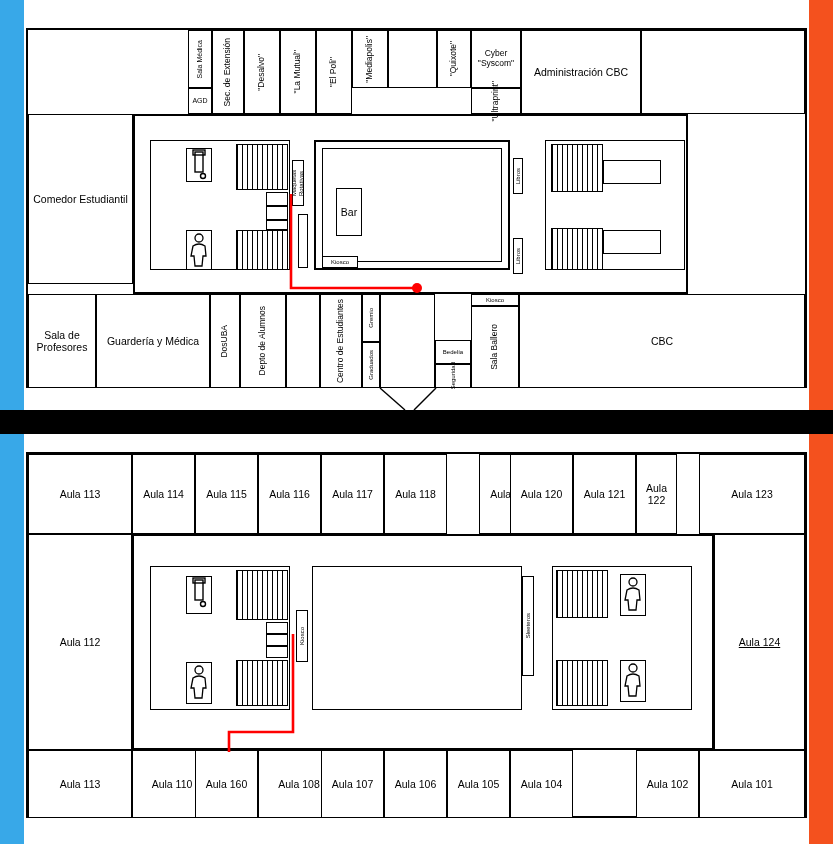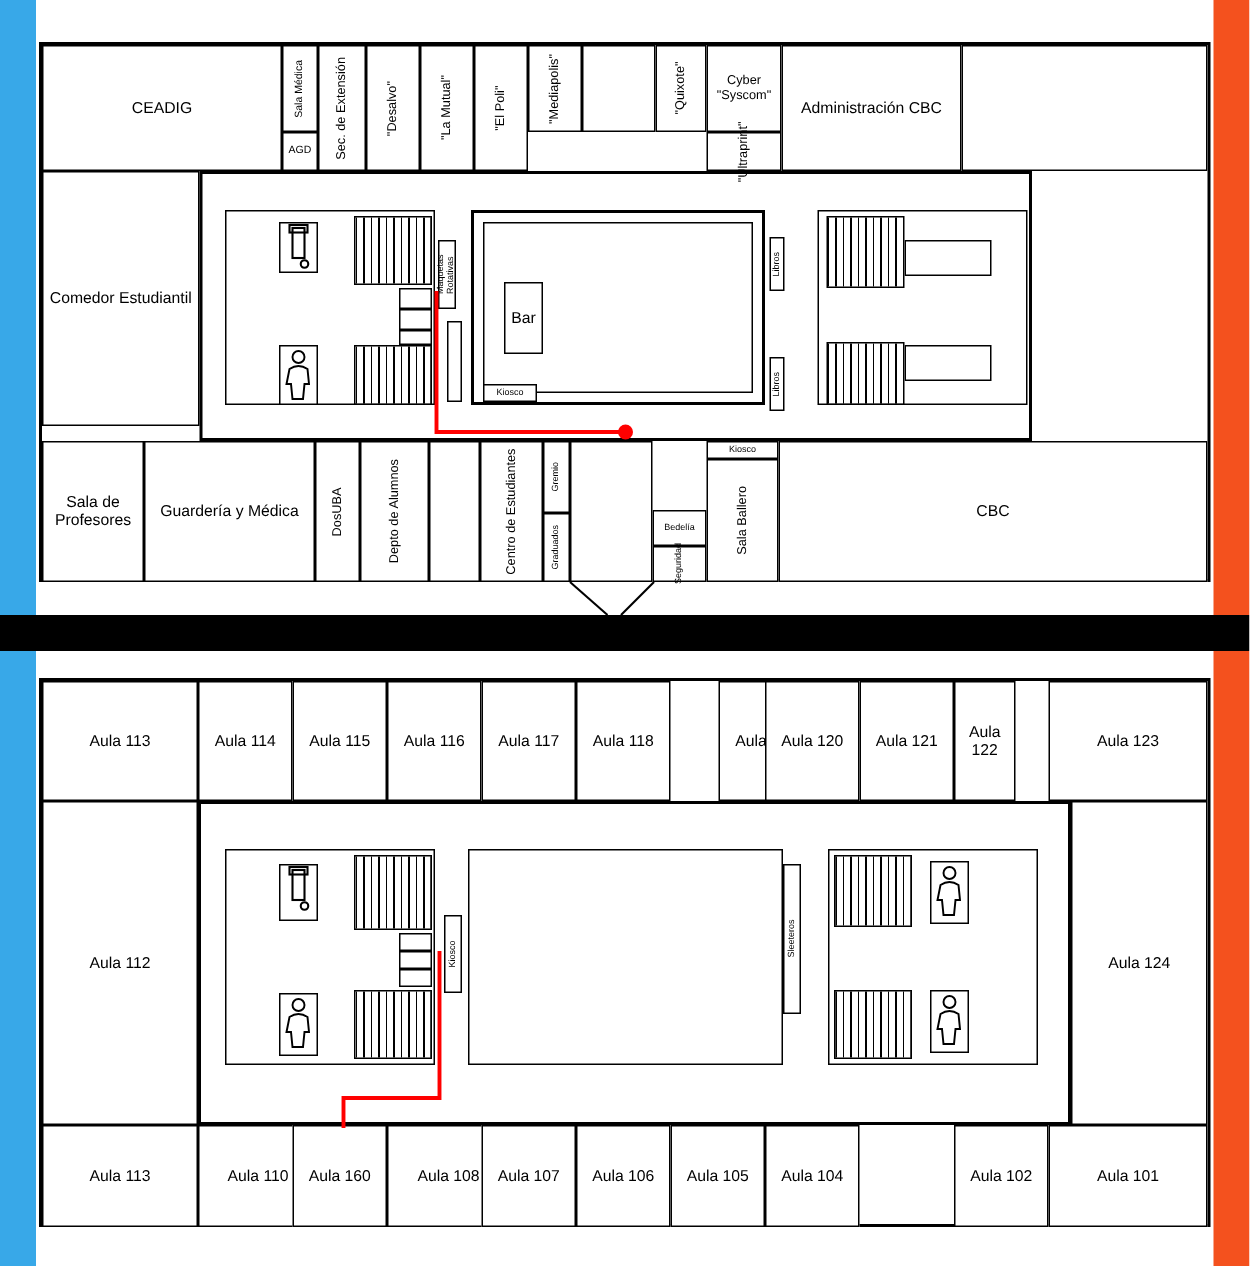--- a/index.html
+++ b/index.html
@@ -30,23 +30,20 @@
 <div id="map">
 
   <div class="band blue-left"></div>
   <div class="band orange-right"></div>
   <div class="band black-sep"></div>
   <div class="band blue-left2"></div>
   <div class="band orange-right2"></div>
 
   <div class="box thick nofill" style="left:26px;top:28px;width:781px;height:360px;"></div>
 
-  <div class="box" style="left:28px;top:30px;width:160px;height:84px;">
-    <span>CEADIG</span>
-  </div>
   <div class="box tiny" style="left:188px;top:30px;width:24px;height:58px;">
     <span class="vert">Sala Médica</span>
   </div>
   <div class="box tiny" style="left:188px;top:88px;width:24px;height:26px;">
     <span>AGD</span>
   </div>
   <div class="box small" style="left:212px;top:30px;width:32px;height:84px;">
     <span class="vert">Sec. de Extensión</span>
   </div>
   <div class="box small" style="left:244px;top:30px;width:36px;height:84px;">
@@ -188,21 +185,21 @@
   <div class="box" style="left:636px;top:454px;width:41px;height:80px;">
       <span>Aula 122</span>
     </div>
   <div class="box" style="left:699px;top:454px;width:106px;height:80px;">
       <span>Aula 123</span>
     </div>
 
   <div class="box" style="left:28px;top:534px;width:104px;height:216px;">
       <span>Aula 112</span>
     </div>
-  <div class="box" style="left:714px;top:534px;width:91px;height:216px;">
+  <div class="box" style="left:714px;top:534px;width:91px;height:216px;text-decoration:underline;">
       <span>Aula 124</span>
     </div>
 
   <div class="box thick nofill" style="left:132px;top:534px;width:582px;height:216px;"></div>
 
   <div class="box" style="left:150px;top:566px;width:140px;height:144px;"></div>
   <div class="box" style="left:186px;top:576px;width:26px;height:38px;"></div>
   <div class="box" style="left:186px;top:662px;width:26px;height:42px;"></div>
   <div class="box hatch" style="left:236px;top:570px;width:52px;height:50px;"></div>
   <div class="box hatch" style="left:236px;top:660px;width:52px;height:46px;"></div>

